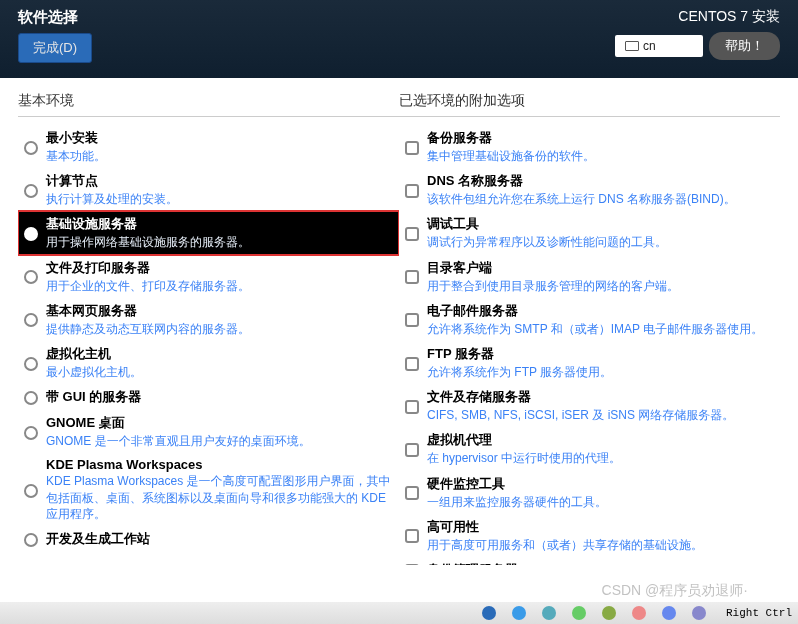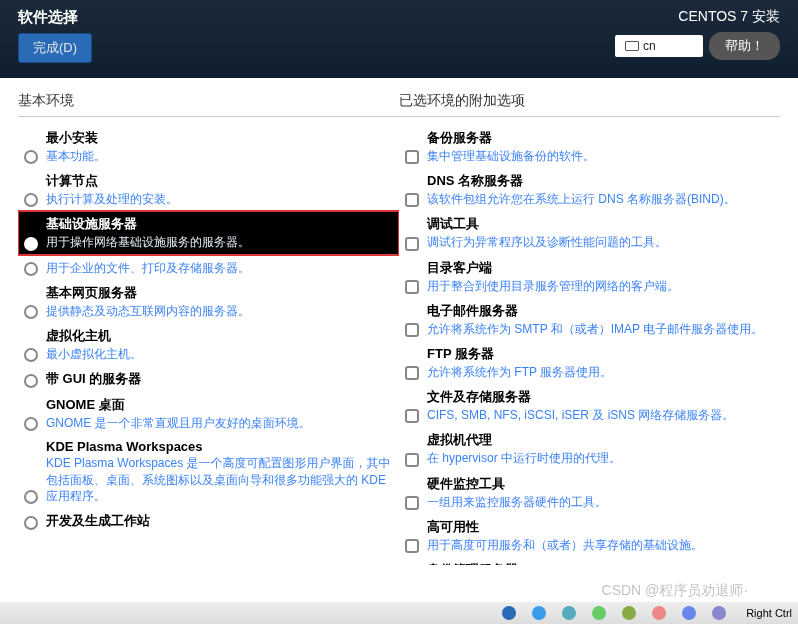--- a/index.html
+++ b/index.html
@@ -10,35 +10,35 @@
 .top-right { position: absolute; right: 18px; top: 8px; text-align: right; }
 .install-label { font-size: 14px; margin-bottom: 6px; }
 .lang-help { display: flex; gap: 6px; align-items: center; }
 .lang-box { background: #fff; color: #222; padding: 4px 10px; border-radius: 2px; font-size: 12px; display: flex; align-items: center; gap: 4px; min-width: 88px; }
 .kbd-icon { width: 14px; height: 10px; border: 1px solid #555; border-radius: 1px; display: inline-block; position: relative; }
 .help-btn { background: #555; color: #fff; padding: 5px 16px; border: none; border-radius: 13px; font-size: 13px; cursor: pointer; }
 .content { display: flex; height: 500px; padding: 0 18px; }
 .col { flex: 1; padding-top: 14px; min-width: 0; }
 .col-title { font-size: 14px; color: #333; border-bottom: 1px solid #ccc; padding-bottom: 6px; margin-bottom: 8px; }
 .list { overflow-y: hidden; height: 440px; }
-.item { display: flex; align-items: flex-end; padding: 4px 6px; gap: 8px; }
+.item { display: flex; align-items: center; padding: 4px 6px; gap: 8px; }
 .item.selected { background: #000000; color: #fff; }
 .item.selected .desc { color: #e8f0fa; }
 .item.highlight { outline: 2px solid #d33; outline-offset: -1px; }
 .radio { width: 14px; height: 14px; border-radius: 50%; border: 2px solid #888; margin-top: 2px; flex-shrink: 0; position: relative; background: #fff; }
 .radio.on::after { content: ''; position: absolute; inset: 2px; background: #333; border-radius: 50%; }
 .item.selected .radio { border-color: #fff; }
 .item.selected .radio.on::after { background: #fff; }
 .chk { width: 14px; height: 14px; border: 2px solid #888; border-radius: 3px; margin-top: 2px; flex-shrink: 0; background: #fff; }
 .txt { flex: 1; }
 .label { font-size: 13px; font-weight: bold; color: #000; }
 .item.selected .label { color: #fff; }
 .desc { font-size: 12px; color: #3b82f6; margin-top: 1px; line-height: 1.35; }
 .watermark { position: absolute; bottom: 24px; right: 50px; color: rgba(120,120,120,0.45); font-size: 14px; pointer-events: none; }
-.taskbar { position: absolute; bottom: 0; left: 0; right: 0; height: 22px; background: linear-gradient(180deg, #eee, #ddd); display: flex; justify-content: flex-end; align-items: center; padding: 0 6px; gap: 16px; font-size: 11px; }
+.taskbar { position: absolute; bottom: 0; left: 0; right: 0; height: 22px; background: linear-gradient(180deg, #eee, #ddd); display: flex; justify-content: flex-end; align-items: center; padding: 0 6px; gap: 16px; font-size: 11px; font-family: Liberation Mono, monospace; }
 .tray-ic { width: 14px; height: 14px; border-radius: 50%; display: inline-block; }
 .ic1{background:#2a6bb8}.ic2{background:#3a9be8}.ic3{background:#5ab}.ic4{background:#6c6}.ic5{background:#8a4}.ic6{background:#e88}.ic7{background:#68e}.ic8{background:#88c}
 </style>
 </head>
 <body>
 
 <div class="topbar">
   <div class="topbar-title">软件选择</div>
   <button class="done-btn">完成(D)</button>
   <div class="top-right">
@@ -74,20 +74,21 @@
         <div class="item selected highlight">
           <div class="radio on"></div>
           <div class="txt">
             <div class="label">基础设施服务器</div>
             <div class="desc">用于操作网络基础设施服务的服务器。</div>
           </div>
         </div>
         <div class="item">
           <div class="radio"></div>
           <div class="txt">
+            <div class="label">文件及打印服务器</div>
             <div class="desc">用于企业的文件、打印及存储服务器。</div>
           </div>
         </div>
         <div class="item">
           <div class="radio"></div>
           <div class="txt">
             <div class="label">基本网页服务器</div>
             <div class="desc">提供静态及动态互联网内容的服务器。</div>
           </div>
         </div>

